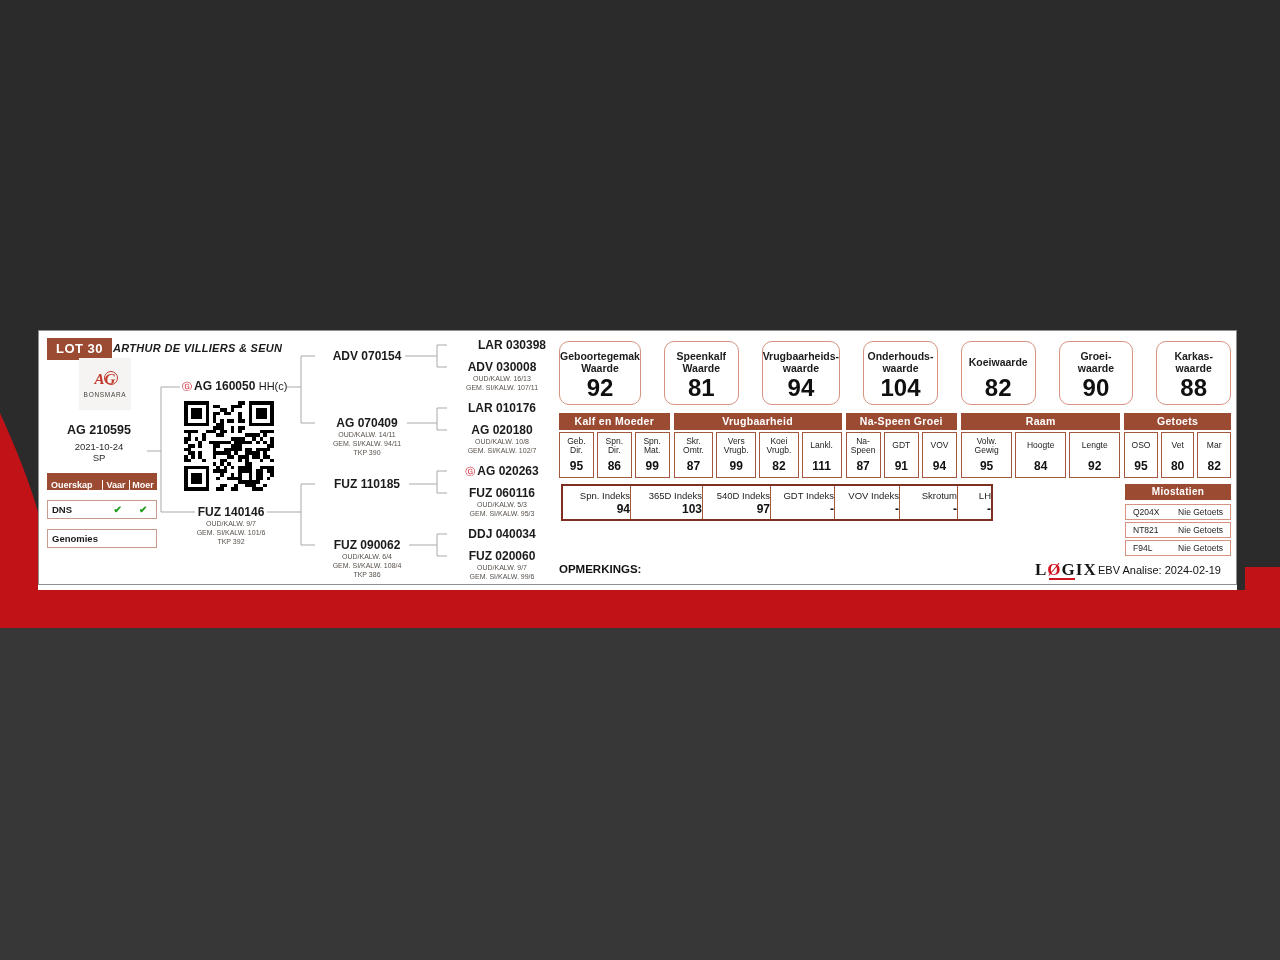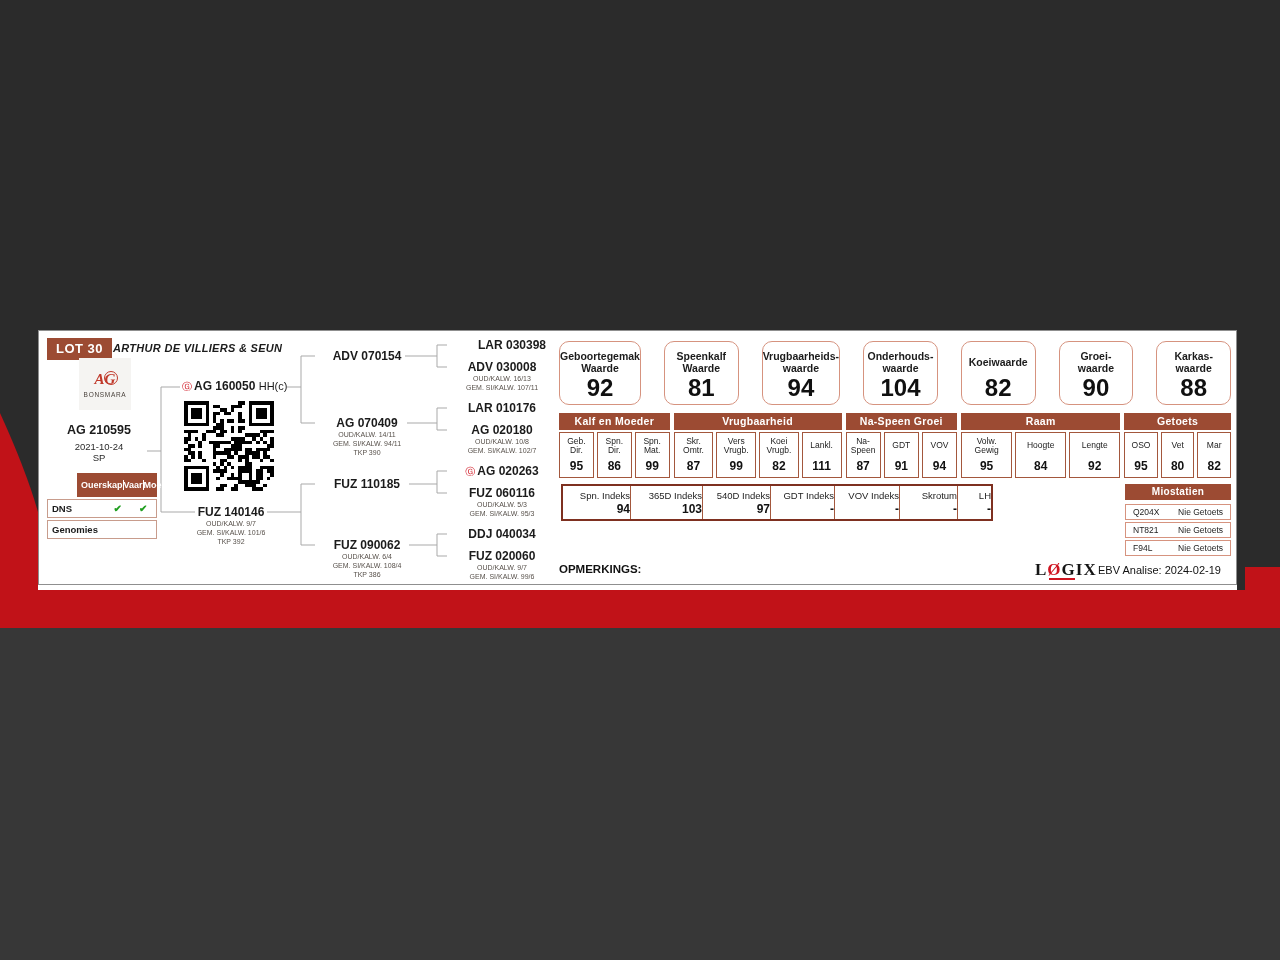--- a/index.html
+++ b/index.html
@@ -20,25 +20,25 @@
             align-items:center;justify-content:center;}
   .ag-wrap{position:relative;height:18px;}
   .ag-text{font-family:"Liberation Serif",serif;font-style:italic;font-weight:bold;font-size:15px;color:#c0392b;}
   .ag-ring{position:absolute;width:12px;height:12px;border:1.4px solid #c0392b;border-radius:50%;right:-3px;top:1px;}
   .logo-breed{font-size:6.5px;letter-spacing:.7px;color:#4a423c;margin-top:3px;}
   .animal-id{left:0;top:92px;width:120px;text-align:center;font-weight:bold;font-size:12.5px;color:#1b1b1b;}
   .birth{left:0;top:110px;width:120px;text-align:center;font-size:9.5px;color:#2a2a2a;}
   .status{left:0;top:121px;width:120px;text-align:center;font-size:9.5px;color:#2a2a2a;}
   
   .par-table{left:8px;top:142px;width:110px;}
-  .par-head{display:flex;background:#9c4b33;color:#fff;font-size:9px;font-weight:bold;height:24px;align-items:center;margin-left:30px;}
+  .par-head{display:flex;background:#9c4b33;color:#fff;font-size:9px;font-weight:bold;height:17px;align-items:flex-end;}
   .par-head .c0{width:56px;padding-left:4px;box-sizing:border-box;border-right:1px solid #fff;}
   .par-head .c1,.par-head .c2{width:26px;text-align:center;}
   .par-head .c1{border-right:1px solid #fff;}
-  .par-row{display:flex;border:1px solid #c89c8c;height:17px;align-items:center;margin-top:2px;background:#fff;}
+  .par-row{display:flex;border:1px solid #c89c8c;height:17px;align-items:center;margin-top:10px;background:#fff;}
   .par-row .c0{width:54px;padding-left:4px;font-size:9.5px;font-weight:bold;color:#1b1b1b;}
   .par-row .c1,.par-row .c2{width:26px;text-align:center;font-size:10px;color:#1f9e1f;font-weight:bold;}
   
   .ped-node{position:absolute;text-align:center;transform:translateX(-50%);}
   .ped-node.la{transform:none;text-align:left;}
   .ped-id{font-weight:bold;font-size:12px;color:#1b1b1b;white-space:nowrap;line-height:13px;}
   .ped-suffix{font-weight:normal;font-size:11px;margin-top:45px;}
   .ped-detail{font-size:7px;color:#57504a;line-height:9px;white-space:nowrap;}
   .brand-icon{color:#cf1420;font-size:10px;margin-right:2px;font-weight:normal;}
   #qr{left:145px;top:70px;width:90px;height:90px;}

